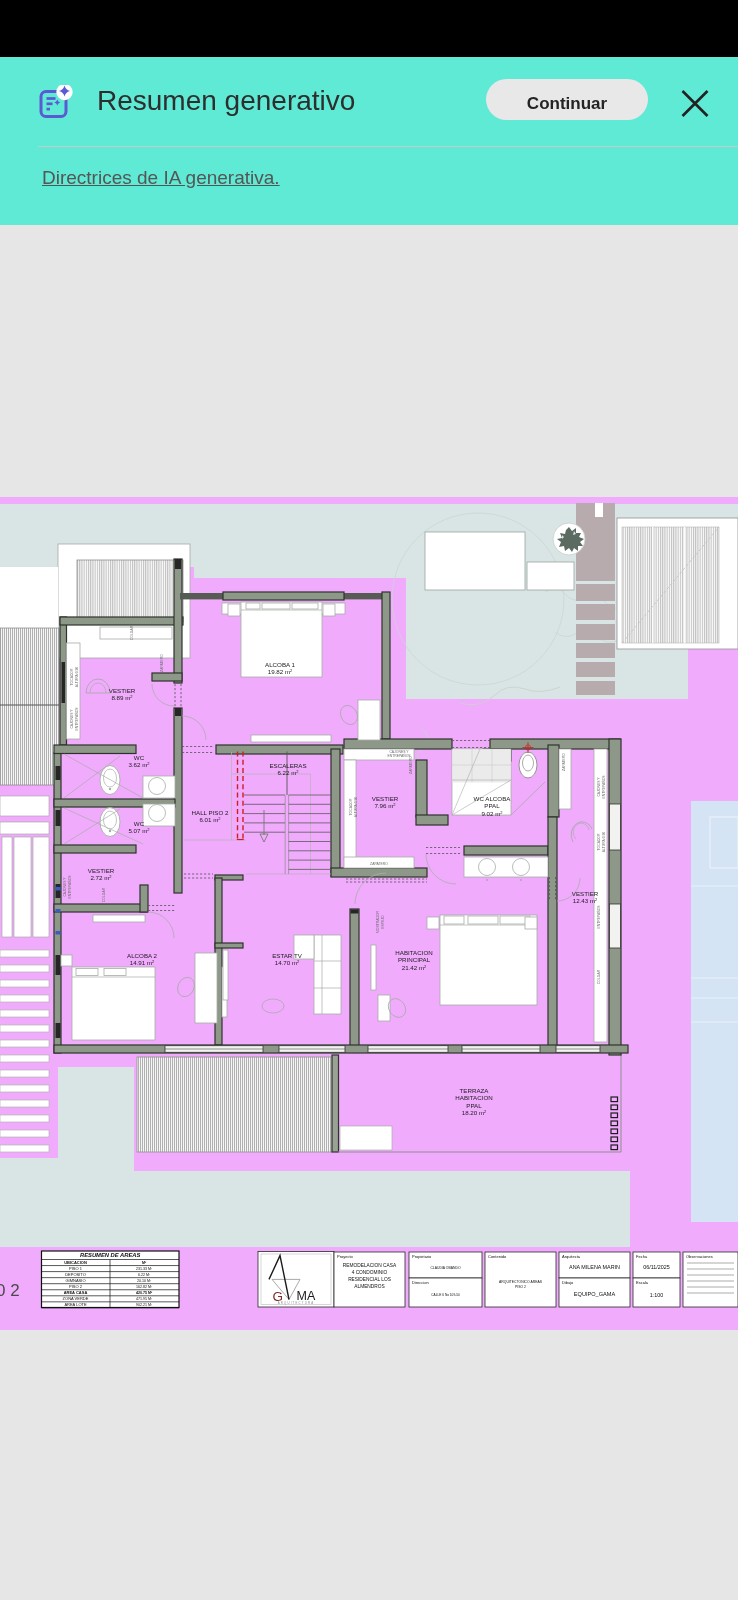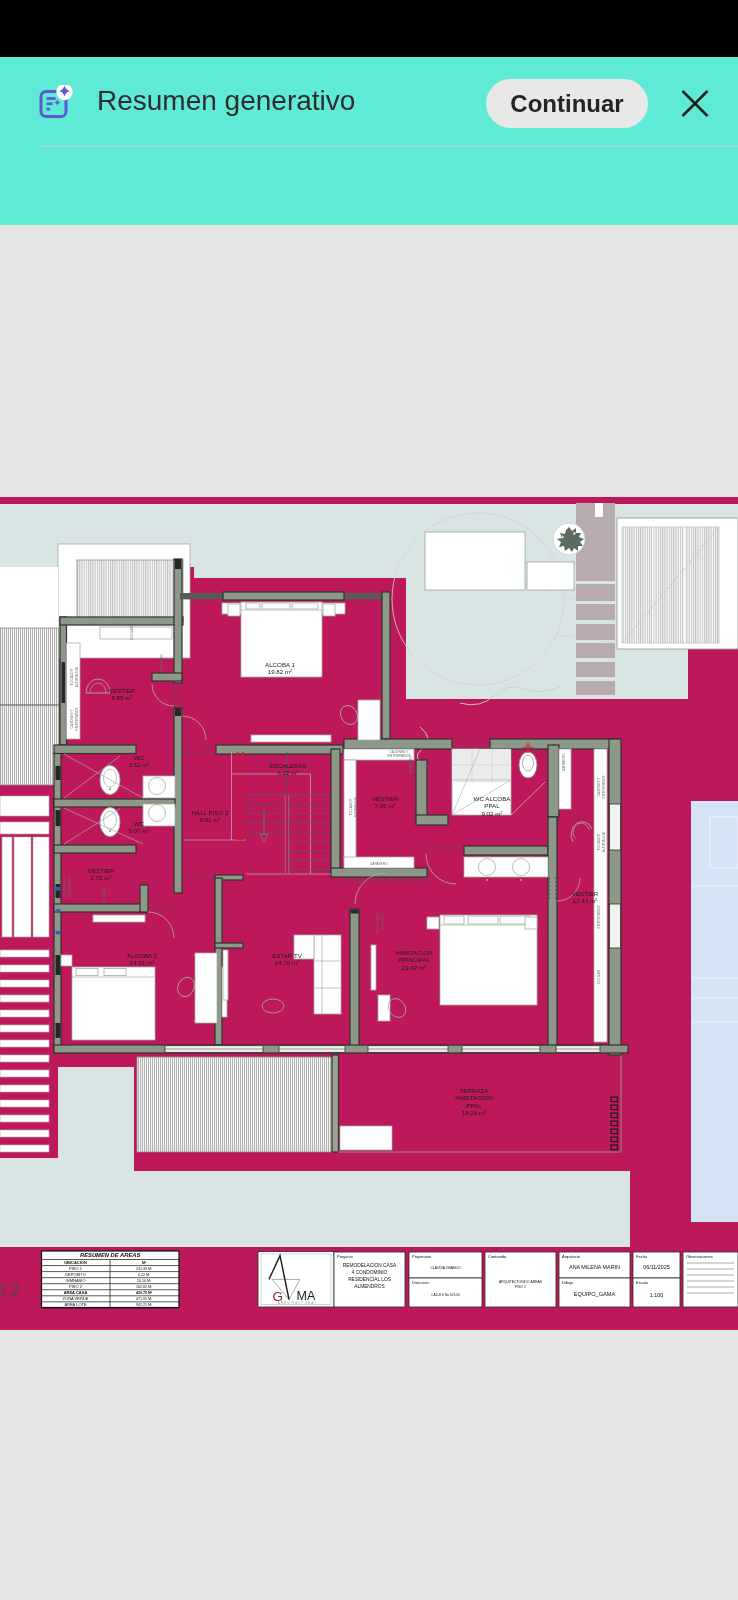--- a/index.html
+++ b/index.html
@@ -1,26 +1,26 @@
 <!DOCTYPE html>
 <html><head>
 <meta charset="utf-8">
 <style>
   html,body{margin:0;padding:0;}
   body{width:738px;height:1600px;background:#e6e6e6;font-family:"Liberation Sans",sans-serif;overflow:hidden;}
   .status{height:57px;background:#000;}
   .header{height:168px;background:#5eead4;position:relative;}
   .hicon{position:absolute;left:38px;top:28px;}
   .htitle{position:absolute;left:97px;top:28px;font-size:28px;color:#2e2e2e;letter-spacing:0px;}
-  .hbtn{position:absolute;left:486px;top:22px;width:162px;height:49px;border-radius:25px;background:#e9e8e8;color:#242424;font-size:24px;font-weight:bold;text-align:center;line-height:49px;}
+  .hbtn{position:absolute;left:486px;top:22px;width:162px;height:41px;border-radius:25px;background:#e9e8e8;color:#242424;font-size:17px;font-weight:bold;text-align:center;line-height:49px;}
   .hx{position:absolute;left:680px;top:31px;width:30px;height:30px;}
   .hdiv{position:absolute;left:38px;top:89px;width:700px;height:1px;background:#c9c9c9;}
   .hlink{position:absolute;left:42px;top:110px;font-size:19px;color:#555555;text-decoration:underline;}
   .grayTop{height:272px;background:#e6e6e6;}
-  .page{height:833px;background:#be185d;position:relative;}
+  .page{height:833px;background:#f0abfc;position:relative;}
   .grayBot{height:270px;background:#e6e6e6;}
 </style>
 </head>
 <body>
 <div class="status"></div>
 <div class="header">
   <svg class="hicon" width="35" height="35" viewBox="0 0 35 35">
     <rect x="3" y="6.5" width="25" height="25" rx="5" fill="none" stroke="#5b5ad2" stroke-width="3"></rect>
     <circle cx="26.5" cy="7" r="8.2" fill="#fdfdfd"></circle>
     <line x1="8.5" y1="13.5" x2="17.5" y2="13.5" stroke="#5b5ad2" stroke-width="2.7"></line>
@@ -29,20 +29,21 @@
     <path d="M 26.5,0.6 Q 27.6,5 31.9,6.1 Q 27.6,7.2 26.5,11.6 Q 25.4,7.2 21.1,6.1 Q 25.4,5 26.5,0.6 Z" fill="#5b5ad2"></path>
     <path d="M 19.3,14.6 Q 19.9,17 22.3,17.6 Q 19.9,18.2 19.3,20.6 Q 18.7,18.2 16.3,17.6 Q 18.7,17 19.3,14.6 Z" fill="#5b5ad2"></path>
   </svg>
   <div class="htitle">Resumen generativo</div>
   <div class="hbtn">Continuar</div>
   <svg class="hx" width="30" height="30" viewBox="0 0 30 30">
     <line x1="2.5" y1="3" x2="27.5" y2="28" stroke="#222" stroke-width="2.6"></line>
     <line x1="27.5" y1="3" x2="2.5" y2="28" stroke="#222" stroke-width="2.6"></line>
   </svg>
   <div class="hdiv"></div>
+  <div class="hlink">Directrices de IA generativa.</div>
 </div>
 <div class="grayTop"></div>
 <div class="page">
 <svg width="738" height="833" viewBox="0 0 738 833" style="position:absolute;left:0;top:0;">
       <defs>
 <pattern id="vh" width="2.2" height="8" patternUnits="userSpaceOnUse">
   <rect width="2.2" height="8" fill="#fbfbfb"></rect>
   <line x1="0.6" y1="0" x2="0.6" y2="8" stroke="#a6a6a6" stroke-width="0.75"></line>
 </pattern>
 <pattern id="vh2" width="2.0" height="8" patternUnits="userSpaceOnUse">

